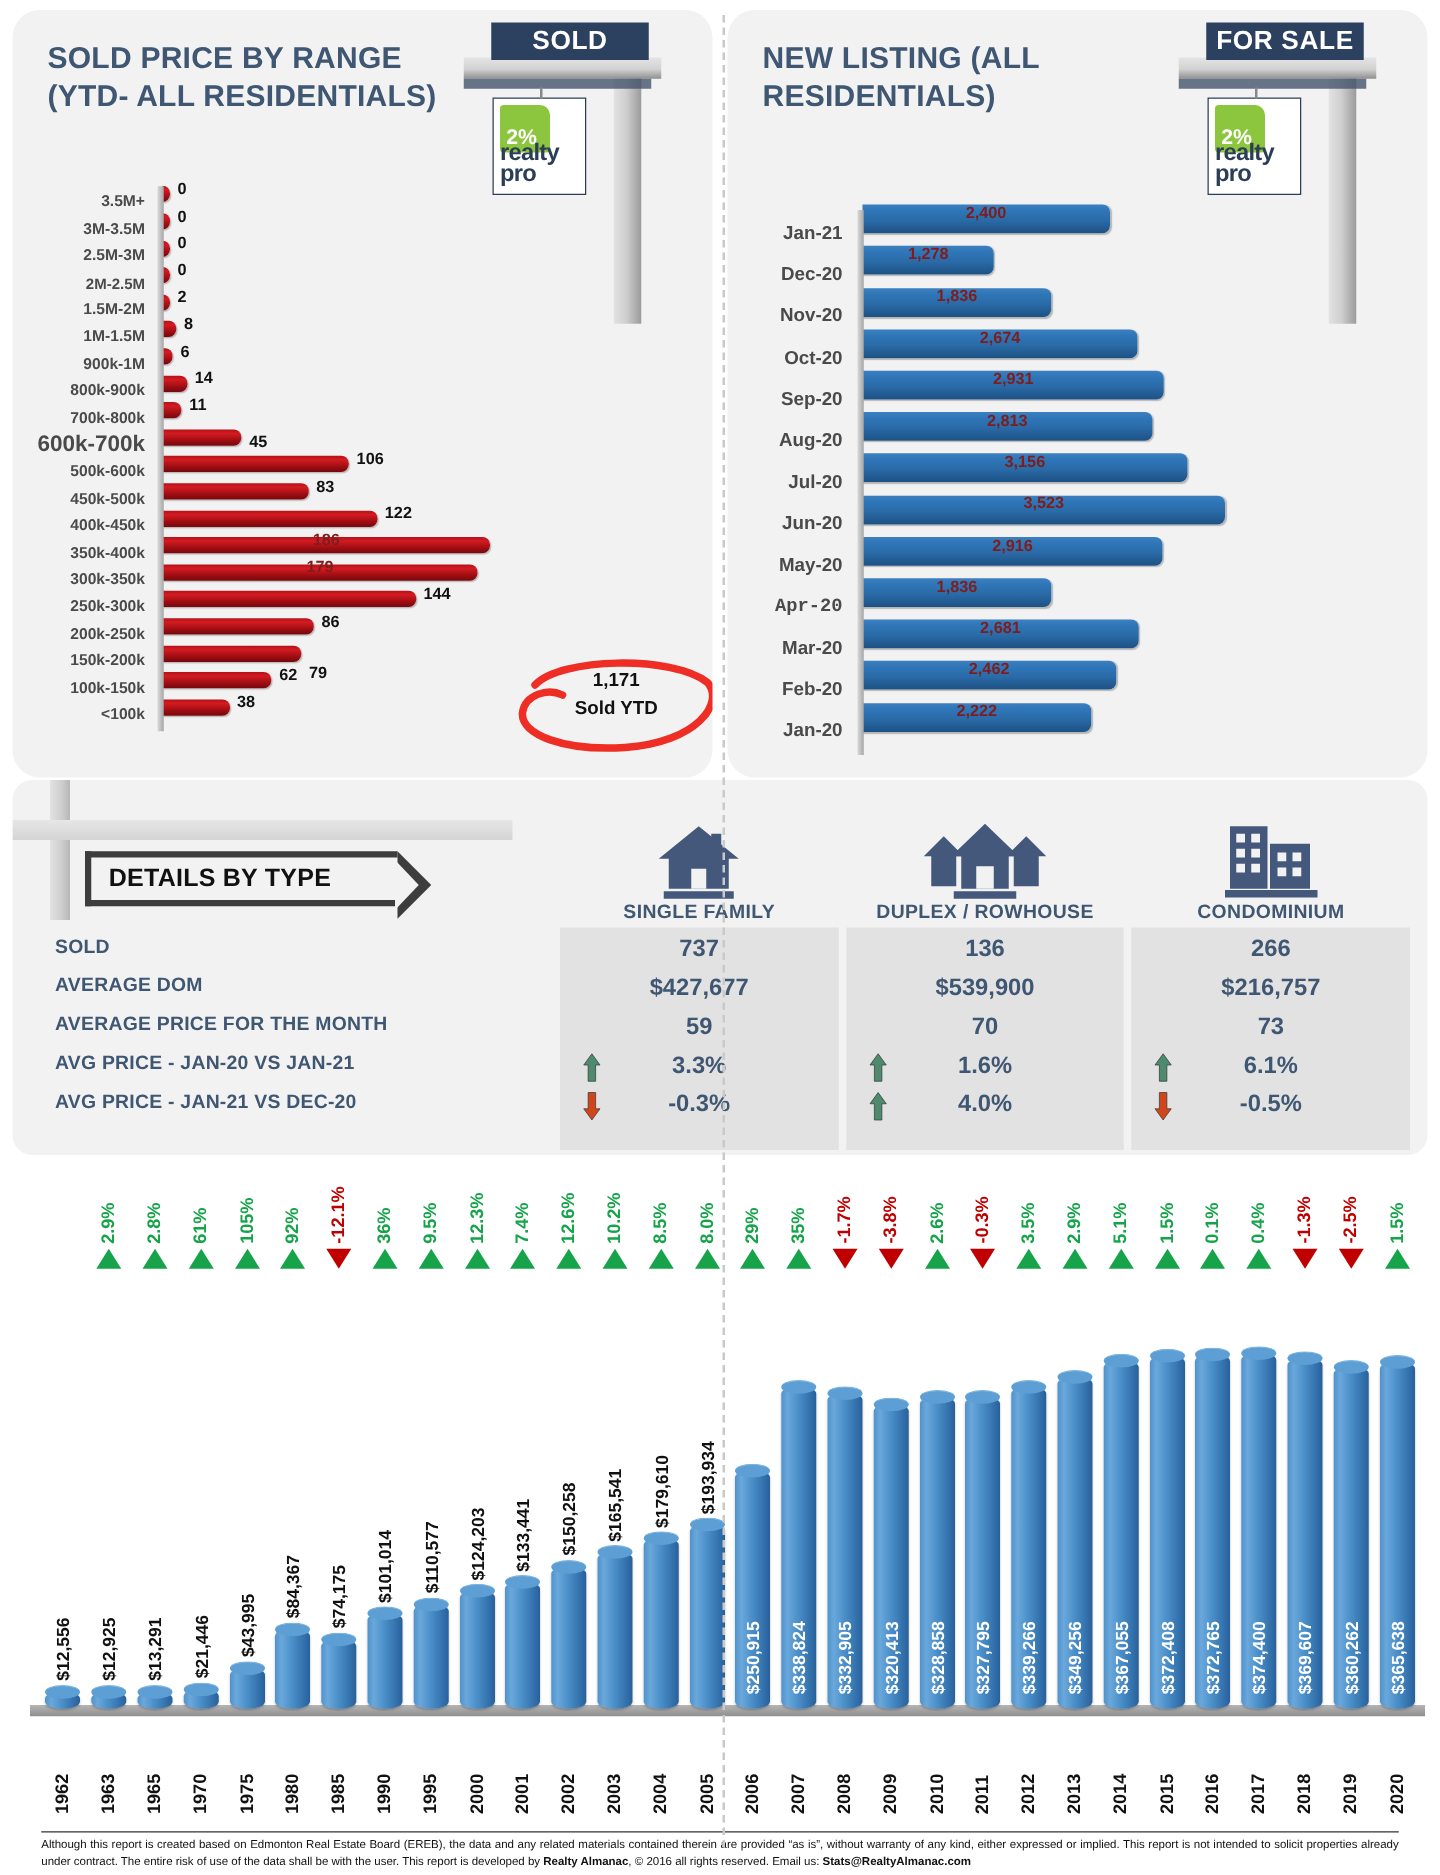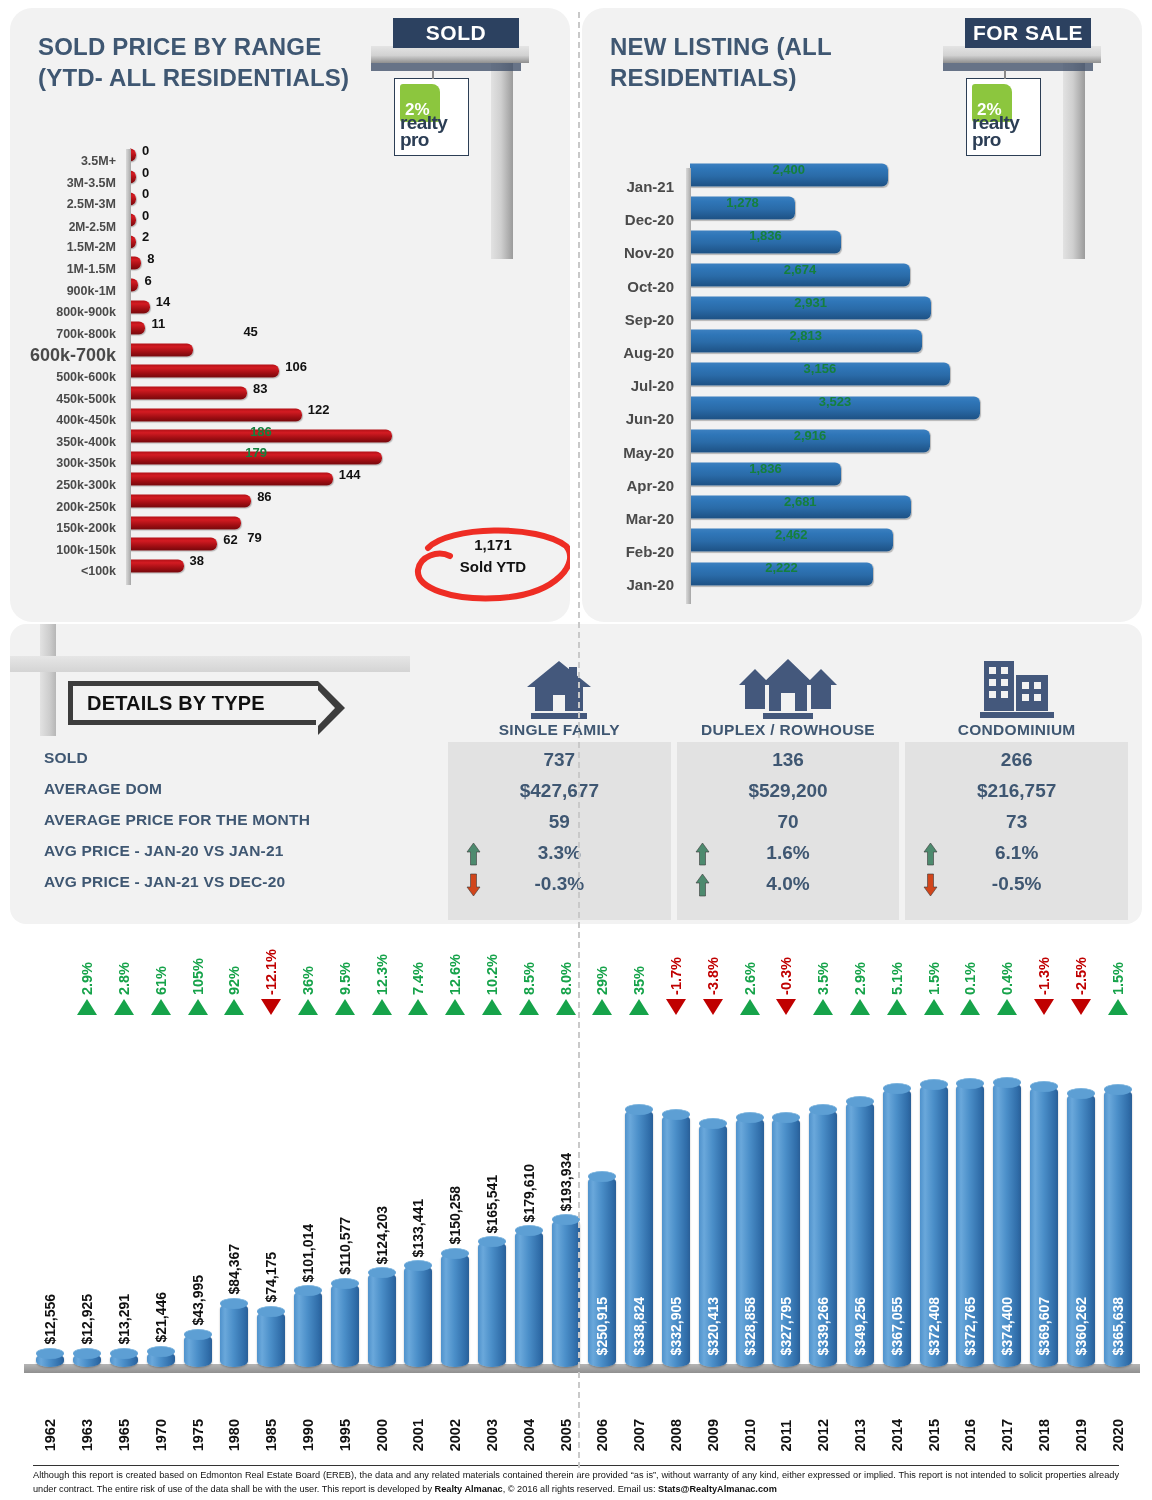--- a/index.html
+++ b/index.html
@@ -85,21 +85,21 @@
   .hbar.blue {
     background: linear-gradient(to bottom,#3c80c0 0%,#2f76b8 22%,#2a6ba8 55%,#1d5184 100%);
     box-shadow: 1px 1px 1px rgba(0,0,0,.25);
   }
   .hbar-val-out {
     position: absolute; top: 50%; transform: translateY(-50%);
     font-weight: bold; font-size: 13px; color: #111; white-space: nowrap;
   }
   .hbar-val-in {
     position: absolute; top: 50%; transform: translateY(-50%);
-    font-weight: bold; font-size: 13px; color: #15803d; white-space: nowrap;
+    font-weight: bold; font-size: 13px; color: #7f1d1d; white-space: nowrap;
   }
 
   .sold-ytd-wrap { position: absolute; left: 398px; top: 512px; width: 170px; height: 82px; }
   .sold-ytd-txt {
     position: absolute; left: 0; top: 14px; width: 170px; text-align: center;
     font-size: 15px; font-weight: bold; color: #111; line-height: 1.45;
   }
 
   
   .details {
@@ -255,21 +255,21 @@
         <div class="hbar red" style="position: absolute; left: 120px; top: 276.9px; width: 8.45161px; height: 13px;"></div>
         <div class="hbar-val-out" style="position: absolute; left: 134.452px; top: 272.6px; height: 21.6px; line-height: 21.6px;">6</div>
         <div class="hbar-label" style="position: absolute; left: 0px; top: 294.2px; width: 112px; height: 21.6px; line-height: 21.6px; font-size: 12.5px;">800k-900k</div>
         <div class="hbar red" style="position: absolute; left: 120px; top: 298.5px; width: 19.7204px; height: 13px;"></div>
         <div class="hbar-val-out" style="position: absolute; left: 145.72px; top: 294.2px; height: 21.6px; line-height: 21.6px;">14</div>
         <div class="hbar-label" style="position: absolute; left: 0px; top: 315.8px; width: 112px; height: 21.6px; line-height: 21.6px; font-size: 12.5px;">700k-800k</div>
         <div class="hbar red" style="position: absolute; left: 120px; top: 320.1px; width: 15.4946px; height: 13px;"></div>
         <div class="hbar-val-out" style="position: absolute; left: 141.495px; top: 315.8px; height: 21.6px; line-height: 21.6px;">11</div>
         <div class="hbar-label" style="position: absolute; left: 0px; top: 337.4px; width: 112px; height: 21.6px; line-height: 21.6px; font-size: 18px;">600k-700k</div>
         <div class="hbar red" style="position: absolute; left: 120px; top: 341.7px; width: 63.3871px; height: 13px;"></div>
-        <div class="hbar-val-out" style="position: absolute; left: 189.387px; top: 324px; height: 21.6px; line-height: 21.6px; margin-left: 44px;">45</div>
+        <div class="hbar-val-out" style="position: absolute; left: 189.387px; top: 345px; height: 21.6px; line-height: 21.6px;">45</div>
         <div class="hbar-label" style="position: absolute; left: 0px; top: 359px; width: 112px; height: 21.6px; line-height: 21.6px; font-size: 12.5px;">500k-600k</div>
         <div class="hbar red" style="position: absolute; left: 120px; top: 363.3px; width: 149.312px; height: 13px;"></div>
         <div class="hbar-val-out" style="position: absolute; left: 275.312px; top: 359px; height: 21.6px; line-height: 21.6px;">106</div>
         <div class="hbar-label" style="position: absolute; left: 0px; top: 380.6px; width: 112px; height: 21.6px; line-height: 21.6px; font-size: 12.5px;">450k-500k</div>
         <div class="hbar red" style="position: absolute; left: 120px; top: 384.9px; width: 116.914px; height: 13px;"></div>
         <div class="hbar-val-out" style="position: absolute; left: 242.914px; top: 380.6px; height: 21.6px; line-height: 21.6px;">83</div>
         <div class="hbar-label" style="position: absolute; left: 0px; top: 402.2px; width: 112px; height: 21.6px; line-height: 21.6px; font-size: 12.5px;">400k-450k</div>
         <div class="hbar red" style="position: absolute; left: 120px; top: 406.5px; width: 171.849px; height: 13px;"></div>
         <div class="hbar-val-out" style="position: absolute; left: 297.849px; top: 402.2px; height: 21.6px; line-height: 21.6px;">122</div>
         <div class="hbar-label" style="position: absolute; left: 0px; top: 423.8px; width: 112px; height: 21.6px; line-height: 21.6px; font-size: 12.5px;">350k-400k</div>
@@ -350,21 +350,21 @@
         <div class="hbar-val-in" style="position: absolute; left: 108px; top: 328px; width: 231.555px; height: 33.2px; line-height: 33.2px; text-align: center;">2,813</div>
         <div class="hbar-label" style="position: absolute; left: 0px; top: 361.2px; width: 98px; height: 33.2px; line-height: 33.2px; font-size: 15px;">Jul-20</div>
         <div class="hbar blue" style="position: absolute; left: 108px; top: 366.3px; width: 259.79px; height: 23px;"></div>
         <div class="hbar-val-in" style="position: absolute; left: 108px; top: 361.2px; width: 259.79px; height: 33.2px; line-height: 33.2px; text-align: center;">3,156</div>
         <div class="hbar-label" style="position: absolute; left: 0px; top: 394.4px; width: 98px; height: 33.2px; line-height: 33.2px; font-size: 15px;">Jun-20</div>
         <div class="hbar blue" style="position: absolute; left: 108px; top: 399.5px; width: 290px; height: 23px;"></div>
         <div class="hbar-val-in" style="position: absolute; left: 108px; top: 394.4px; width: 290px; height: 33.2px; line-height: 33.2px; text-align: center;">3,523</div>
         <div class="hbar-label" style="position: absolute; left: 0px; top: 427.6px; width: 98px; height: 33.2px; line-height: 33.2px; font-size: 15px;">May-20</div>
         <div class="hbar blue" style="position: absolute; left: 108px; top: 432.7px; width: 240.034px; height: 23px;"></div>
         <div class="hbar-val-in" style="position: absolute; left: 108px; top: 427.6px; width: 240.034px; height: 33.2px; line-height: 33.2px; text-align: center;">2,916</div>
-        <div class="hbar-label" style="position: absolute; left: 0px; top: 460.8px; width: 98px; height: 33.2px; line-height: 33.2px; font-size: 15px;">Apr-20</div>
+        <div class="hbar-label" style="position: absolute; left: 0px; top: 460.8px; width: 98px; height: 33.2px; line-height: 33.2px; font-size: 15px; font-family: Liberation Mono, monospace;">Apr-20</div>
         <div class="hbar blue" style="position: absolute; left: 108px; top: 465.9px; width: 151.133px; height: 23px;"></div>
         <div class="hbar-val-in" style="position: absolute; left: 108px; top: 460.8px; width: 151.133px; height: 33.2px; line-height: 33.2px; text-align: center;">1,836</div>
         <div class="hbar-label" style="position: absolute; left: 0px; top: 494px; width: 98px; height: 33.2px; line-height: 33.2px; font-size: 15px;">Mar-20</div>
         <div class="hbar blue" style="position: absolute; left: 108px; top: 499.1px; width: 220.69px; height: 23px;"></div>
         <div class="hbar-val-in" style="position: absolute; left: 108px; top: 494px; width: 220.69px; height: 33.2px; line-height: 33.2px; text-align: center;">2,681</div>
         <div class="hbar-label" style="position: absolute; left: 0px; top: 527.2px; width: 98px; height: 33.2px; line-height: 33.2px; font-size: 15px;">Feb-20</div>
         <div class="hbar blue" style="position: absolute; left: 108px; top: 532.3px; width: 202.663px; height: 23px;"></div>
         <div class="hbar-val-in" style="position: absolute; left: 108px; top: 527.2px; width: 202.663px; height: 33.2px; line-height: 33.2px; text-align: center;">2,462</div>
         <div class="hbar-label" style="position: absolute; left: 0px; top: 560.4px; width: 98px; height: 33.2px; line-height: 33.2px; font-size: 15px;">Jan-20</div>
         <div class="hbar blue" style="position: absolute; left: 108px; top: 565.5px; width: 182.907px; height: 23px;"></div>
@@ -437,21 +437,21 @@
               <rect x="30" y="54" width="50" height="6" fill="#44587c"></rect>
             </svg>
           </div>
           <div class="det-col-title">DUPLEX / ROWHOUSE</div>
         </div>
         <div class="det-col-body">
           <div class="det-cell">
             <span>136</span>
           </div>
           <div class="det-cell">
-            <span>$529,200</span>
+            <span>$539,900</span>
           </div>
           <div class="det-cell">
             <span>70</span>
           </div>
           <div class="det-cell pct">
             <span class="arrow-ico"><svg width="15" height="24" viewBox="0 0 15 24">
                 <polygon points="7.5,1 14,10 10.5,10 10.5,23 4.5,23 4.5,10 1,10" fill="#4d8a6e" stroke="#3b3b3b" stroke-width=".6"></polygon>
               </svg></span>
             <span>1.6%</span>
           </div>

